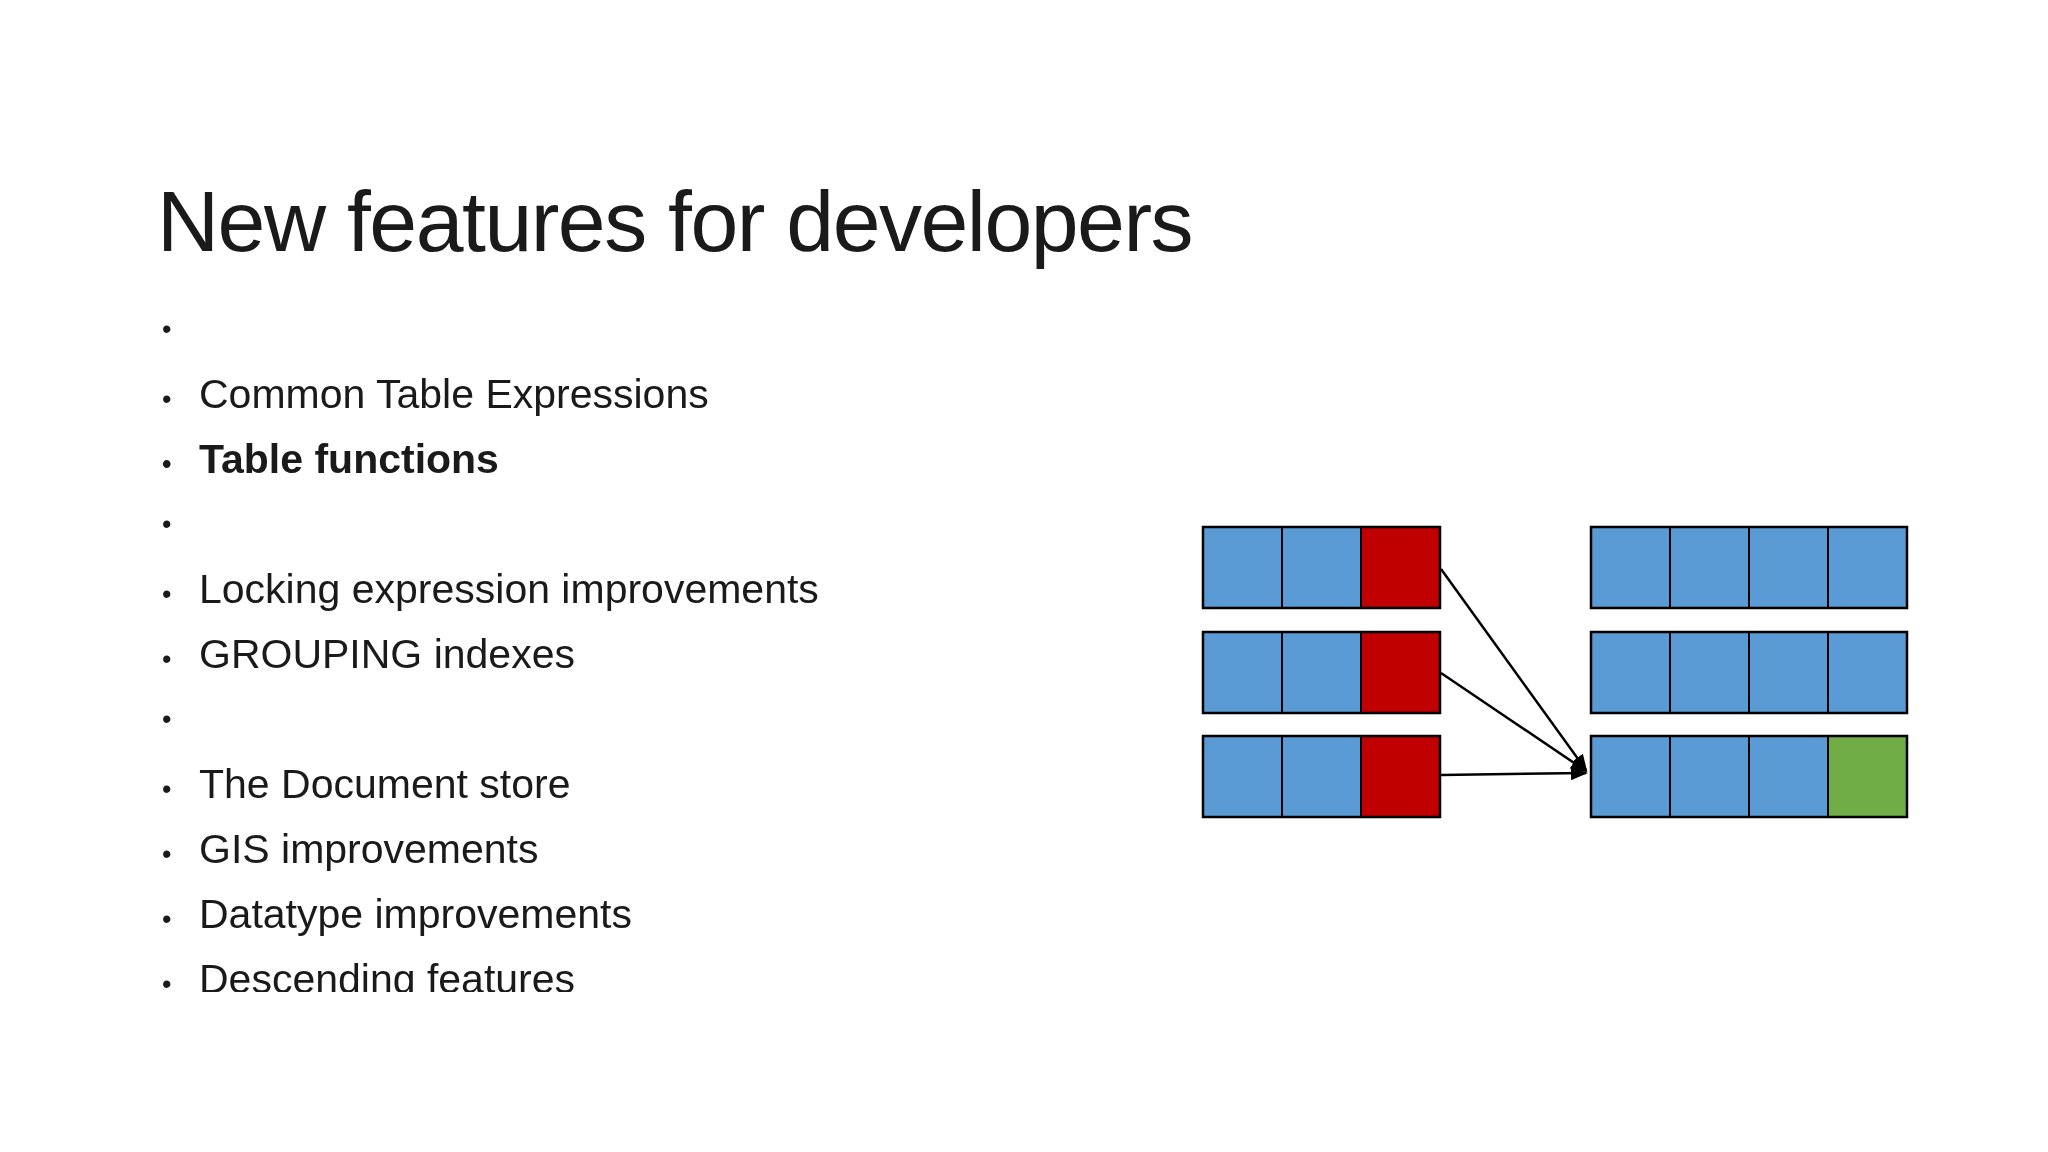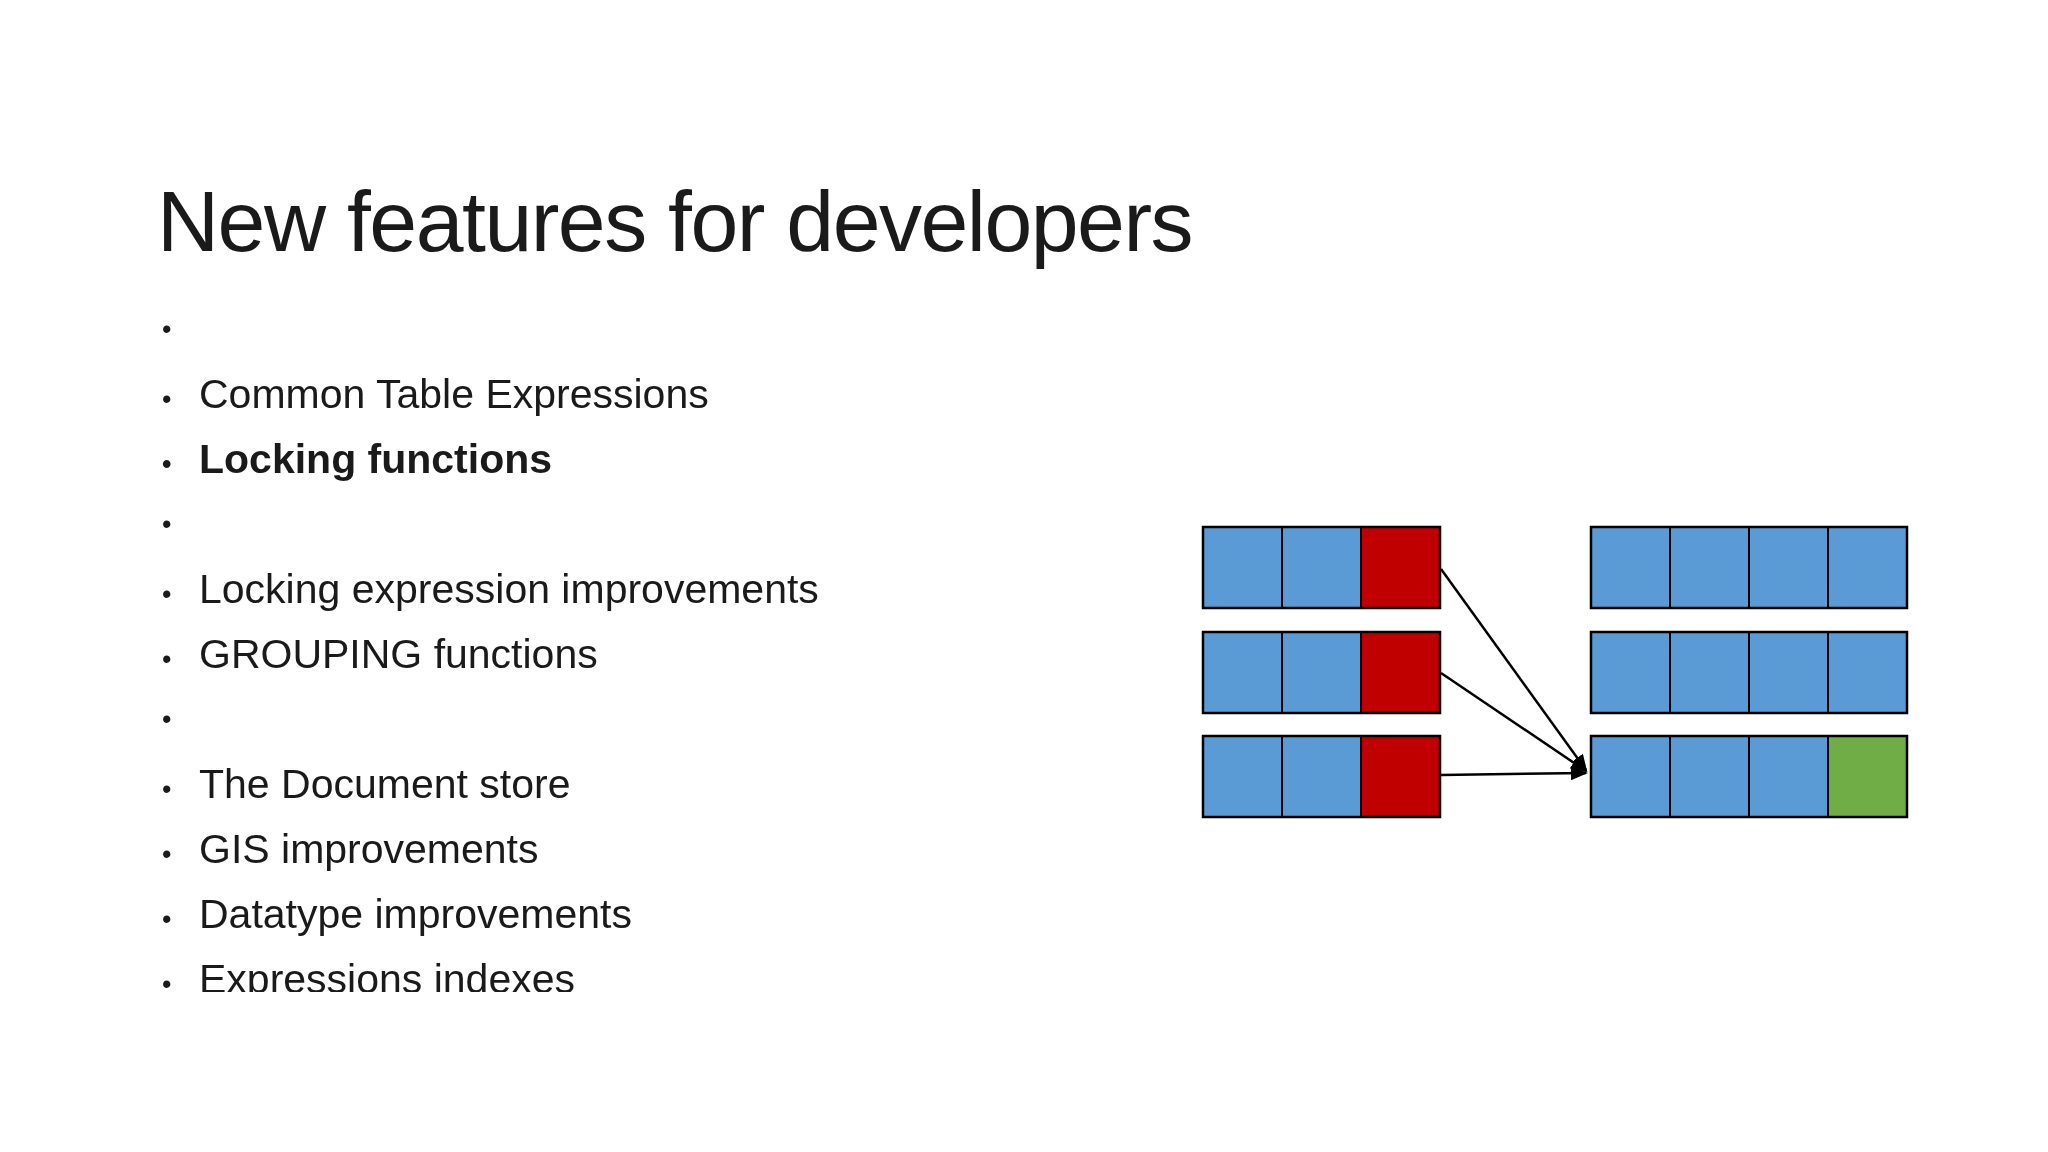--- a/index.html
+++ b/index.html
@@ -63,51 +63,51 @@
   <ul class="feature-list" id="feature-list">
       <li>
         <span class="dot">•</span>
       </li>
       <li>
         <span class="dot">•</span>
         <span>Common Table Expressions</span>
       </li>
       <li class="bold">
         <span class="dot">•</span>
-        <span>Locking functions</span>
+        <span>Table functions</span>
       </li>
       <li>
         <span class="dot">•</span>
       </li>
       <li>
         <span class="dot">•</span>
         <span>Locking expression improvements</span>
       </li>
       <li>
         <span class="dot">•</span>
-        <span>GROUPING functions</span>
+        <span>GROUPING indexes</span>
       </li>
       <li>
         <span class="dot">•</span>
       </li>
       <li>
         <span class="dot">•</span>
         <span>The Document store</span>
       </li>
       <li>
         <span class="dot">•</span>
         <span>GIS improvements</span>
       </li>
       <li>
         <span class="dot">•</span>
         <span>Datatype improvements</span>
       </li>
       <li>
         <span class="dot">•</span>
-        <span>Expressions indexes</span>
+        <span>Descending features</span>
       </li>
     </ul>
 
   <svg class="diagram" id="diagram-svg" width="800" height="340" viewBox="1150 500 800 340" xmlns="http://www.w3.org/2000/svg">
     <defs>
       <marker id="arrow-head" markerUnits="userSpaceOnUse" markerWidth="17" markerHeight="14" refX="15" refY="7" orient="auto">
         <path id="arrow-head-path" d="M0,0 L17,7 L0,14 Z" fill="#000000"></path>
       </marker>
     </defs>
     <g id="diagram-cells">

